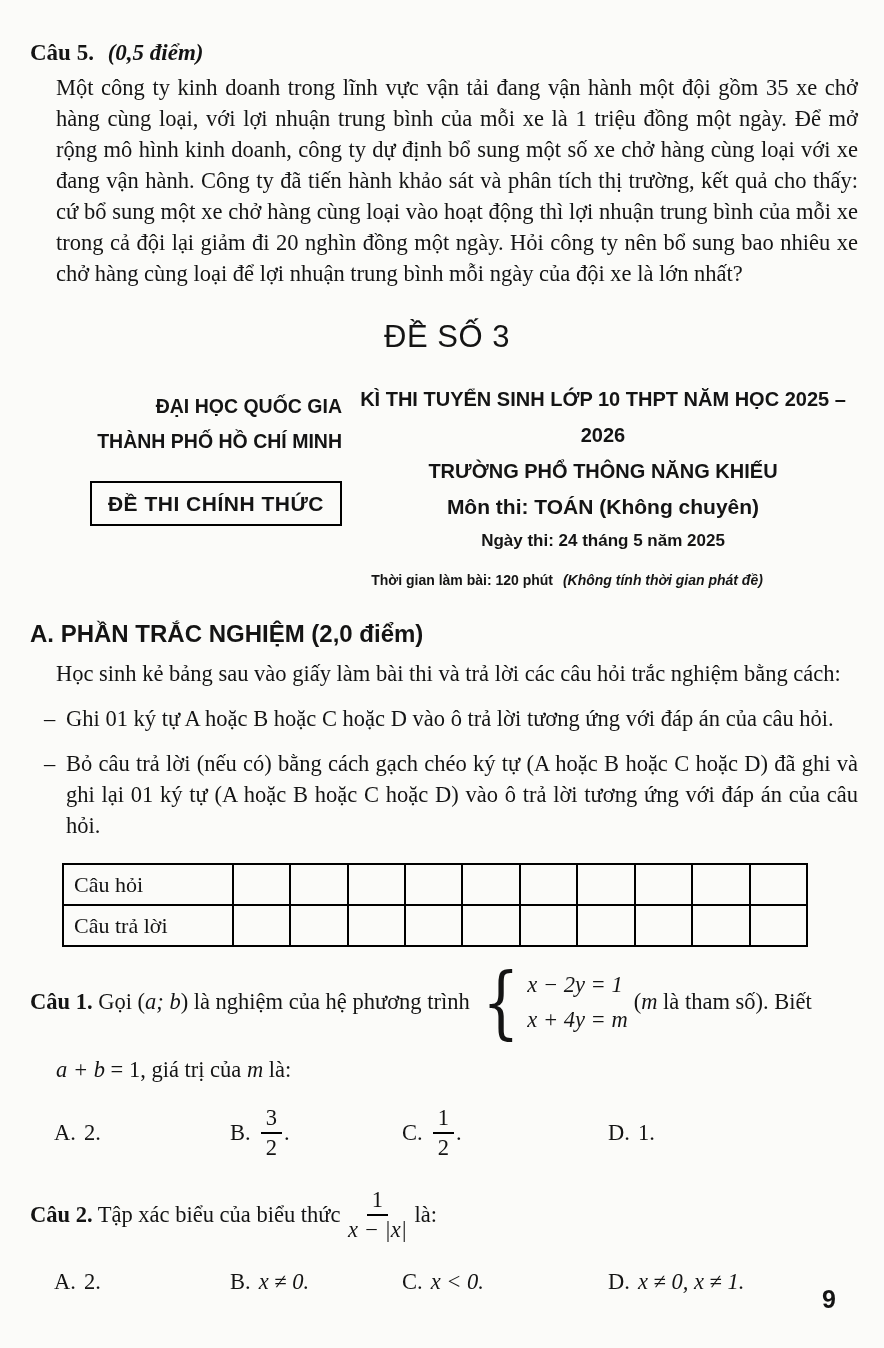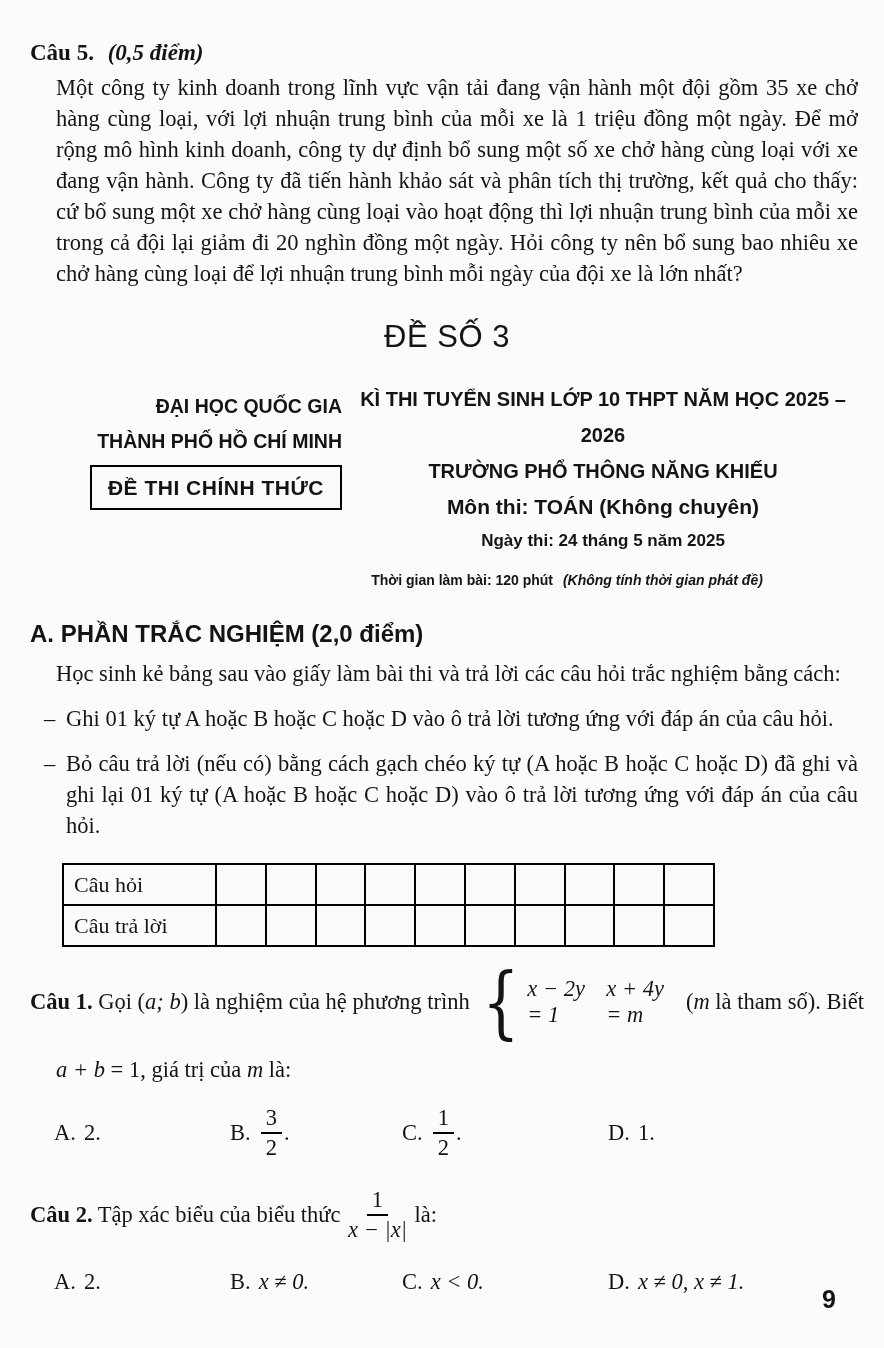--- a/index.html
+++ b/index.html
@@ -49,21 +49,21 @@
     padding-top: 8px;
   }
   .header-left .org-line {
     font-family: "Liberation Sans", sans-serif;
     font-weight: bold;
     font-size: 19.5px;
     line-height: 35px;
   }
   .official-box {
     display: inline-block;
-    margin-top: 6px;
+    margin-top: 22px;
     border: 2px solid #000;
     padding: 9px 16px 8px 16px;
     font-family: "Liberation Sans", sans-serif;
     font-weight: bold;
     font-size: 21px;
     letter-spacing: 0.5px;
   }
   .header-right {
     flex: 1;
     text-align: center;
@@ -96,21 +96,21 @@
     padding-left: 22px;
     font-size: 22.5px;
     line-height: 31px;
     text-align: justify;
   }
   .bullet .dash { position: absolute; left: 0; top: 0; }
 
   
   table.answer-table {
     margin: 22px 0 0 32px;
-    width: 653px;
+    width: 746px;
     border-collapse: collapse;
   }
   table.answer-table td {
     border: 2.5px solid #000;
     height: 41px;
     font-size: 22px;
     padding: 0 0 0 10px;
   }
   table.answer-table td.empty { padding: 0; }
 
@@ -125,21 +125,21 @@
   .q1-line1 .seg { white-space: pre; }
   .system { display: inline-flex; align-items: center; margin: 0 6px; }
   .system .brace {
     font-size: 78px;
     font-weight: 400;
     line-height: 78px;
     transform: scaleX(0.75);
     font-family: "DejaVu Serif", serif;
   }
   .system .eqs {
-    display: flex; flex-direction: row;
+    display: flex; flex-direction: column;
     gap: 9px;
     font-style: italic;
     font-size: 22.5px;
     margin-left: 2px;
   }
   .q1-line2 { margin: 16px 0 0 26px; }
 
   .answers {
     display: grid;
     grid-template-columns: 176px 172px 206px 1fr;

